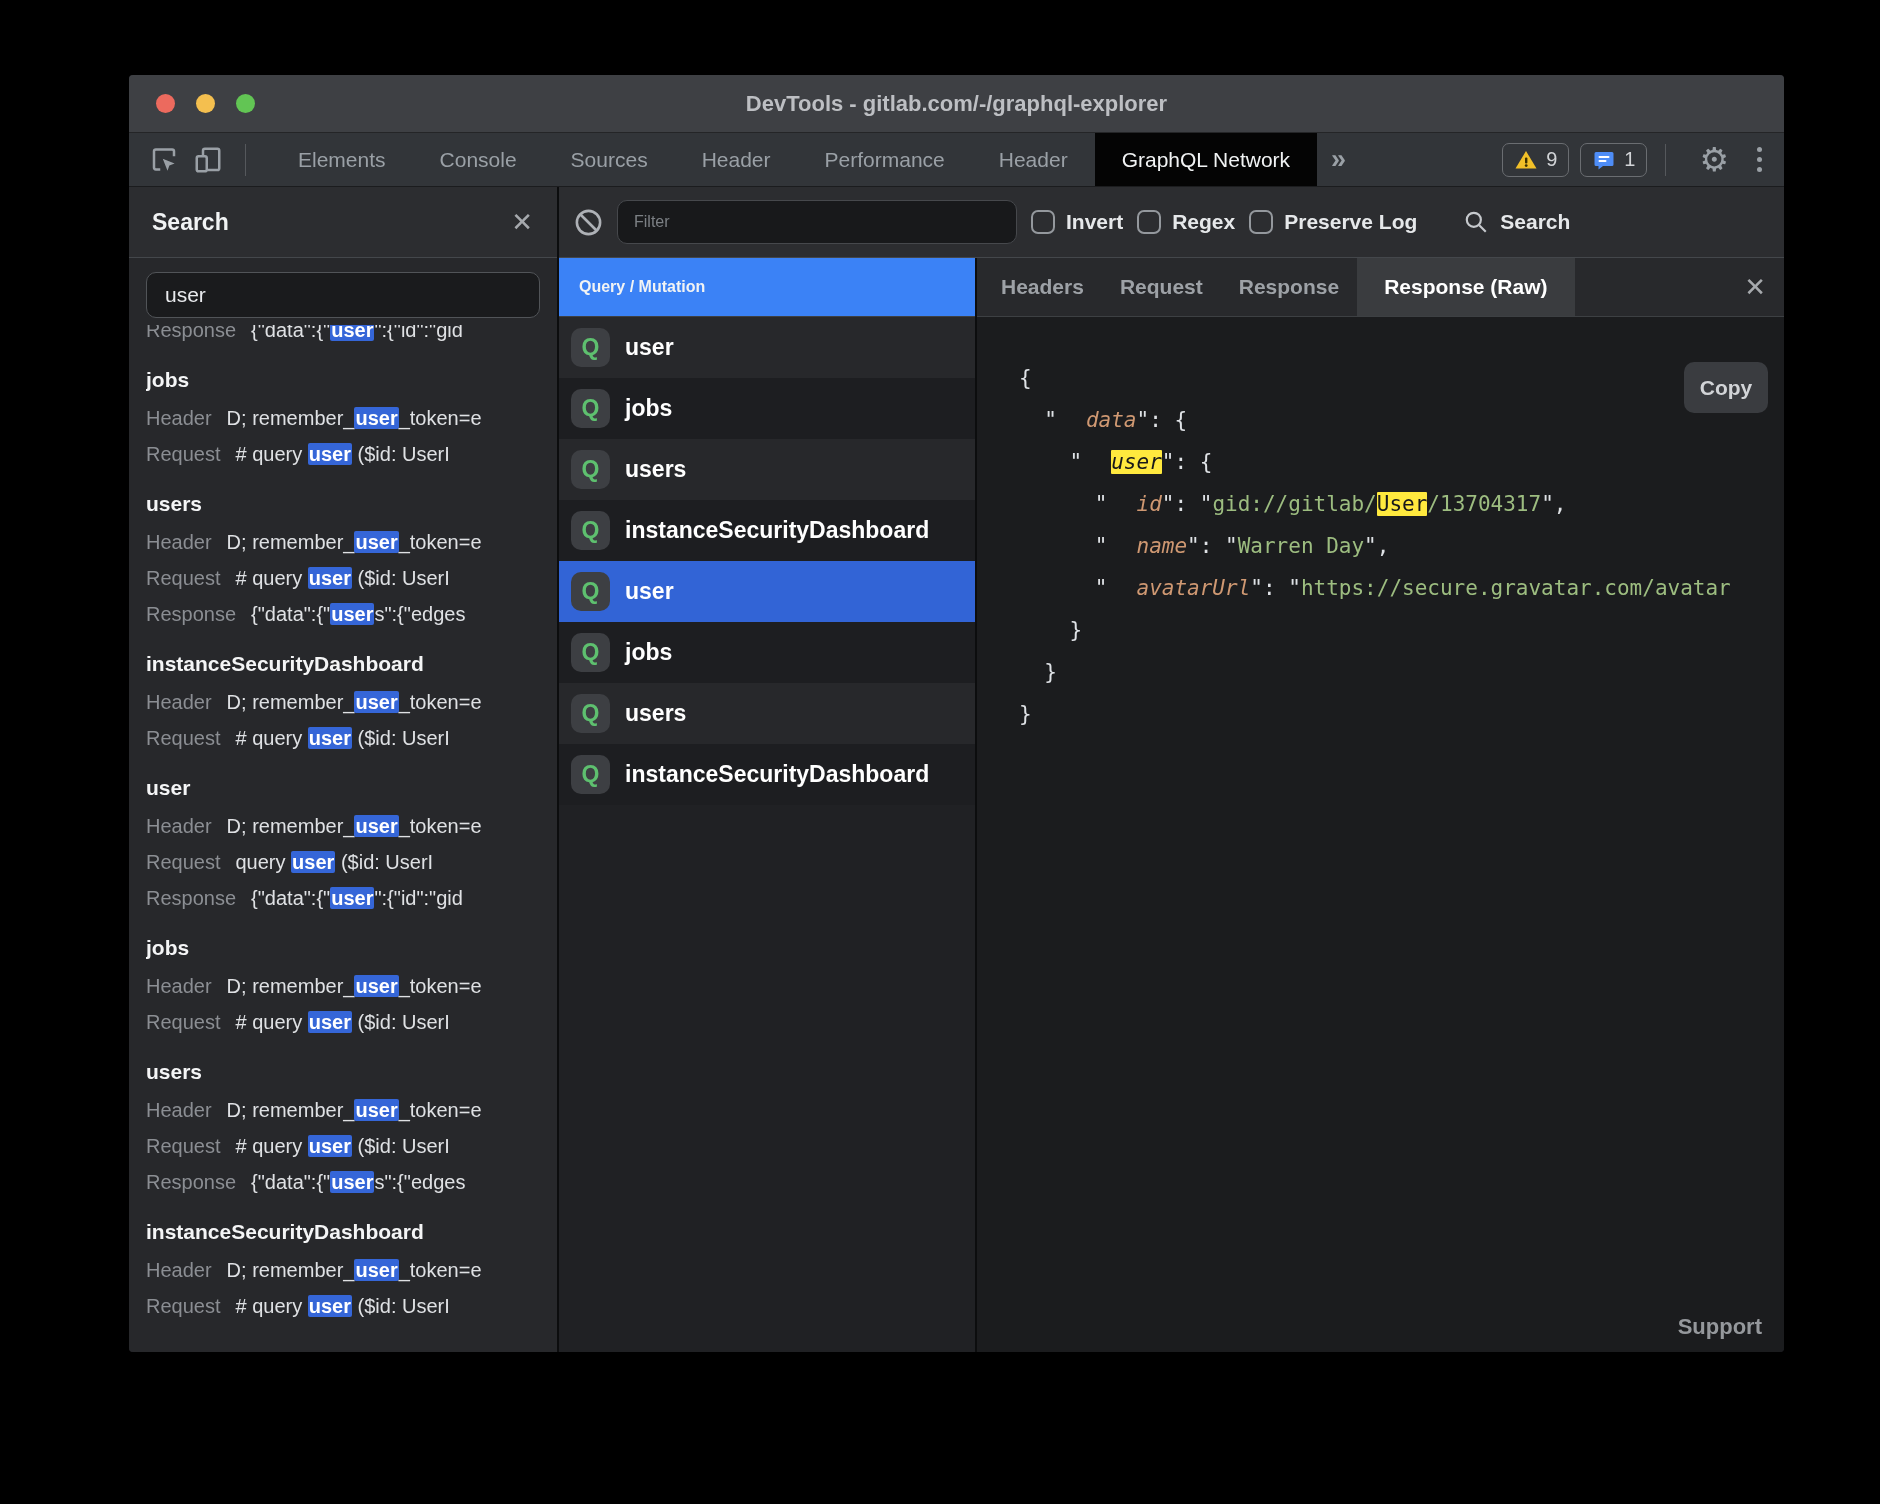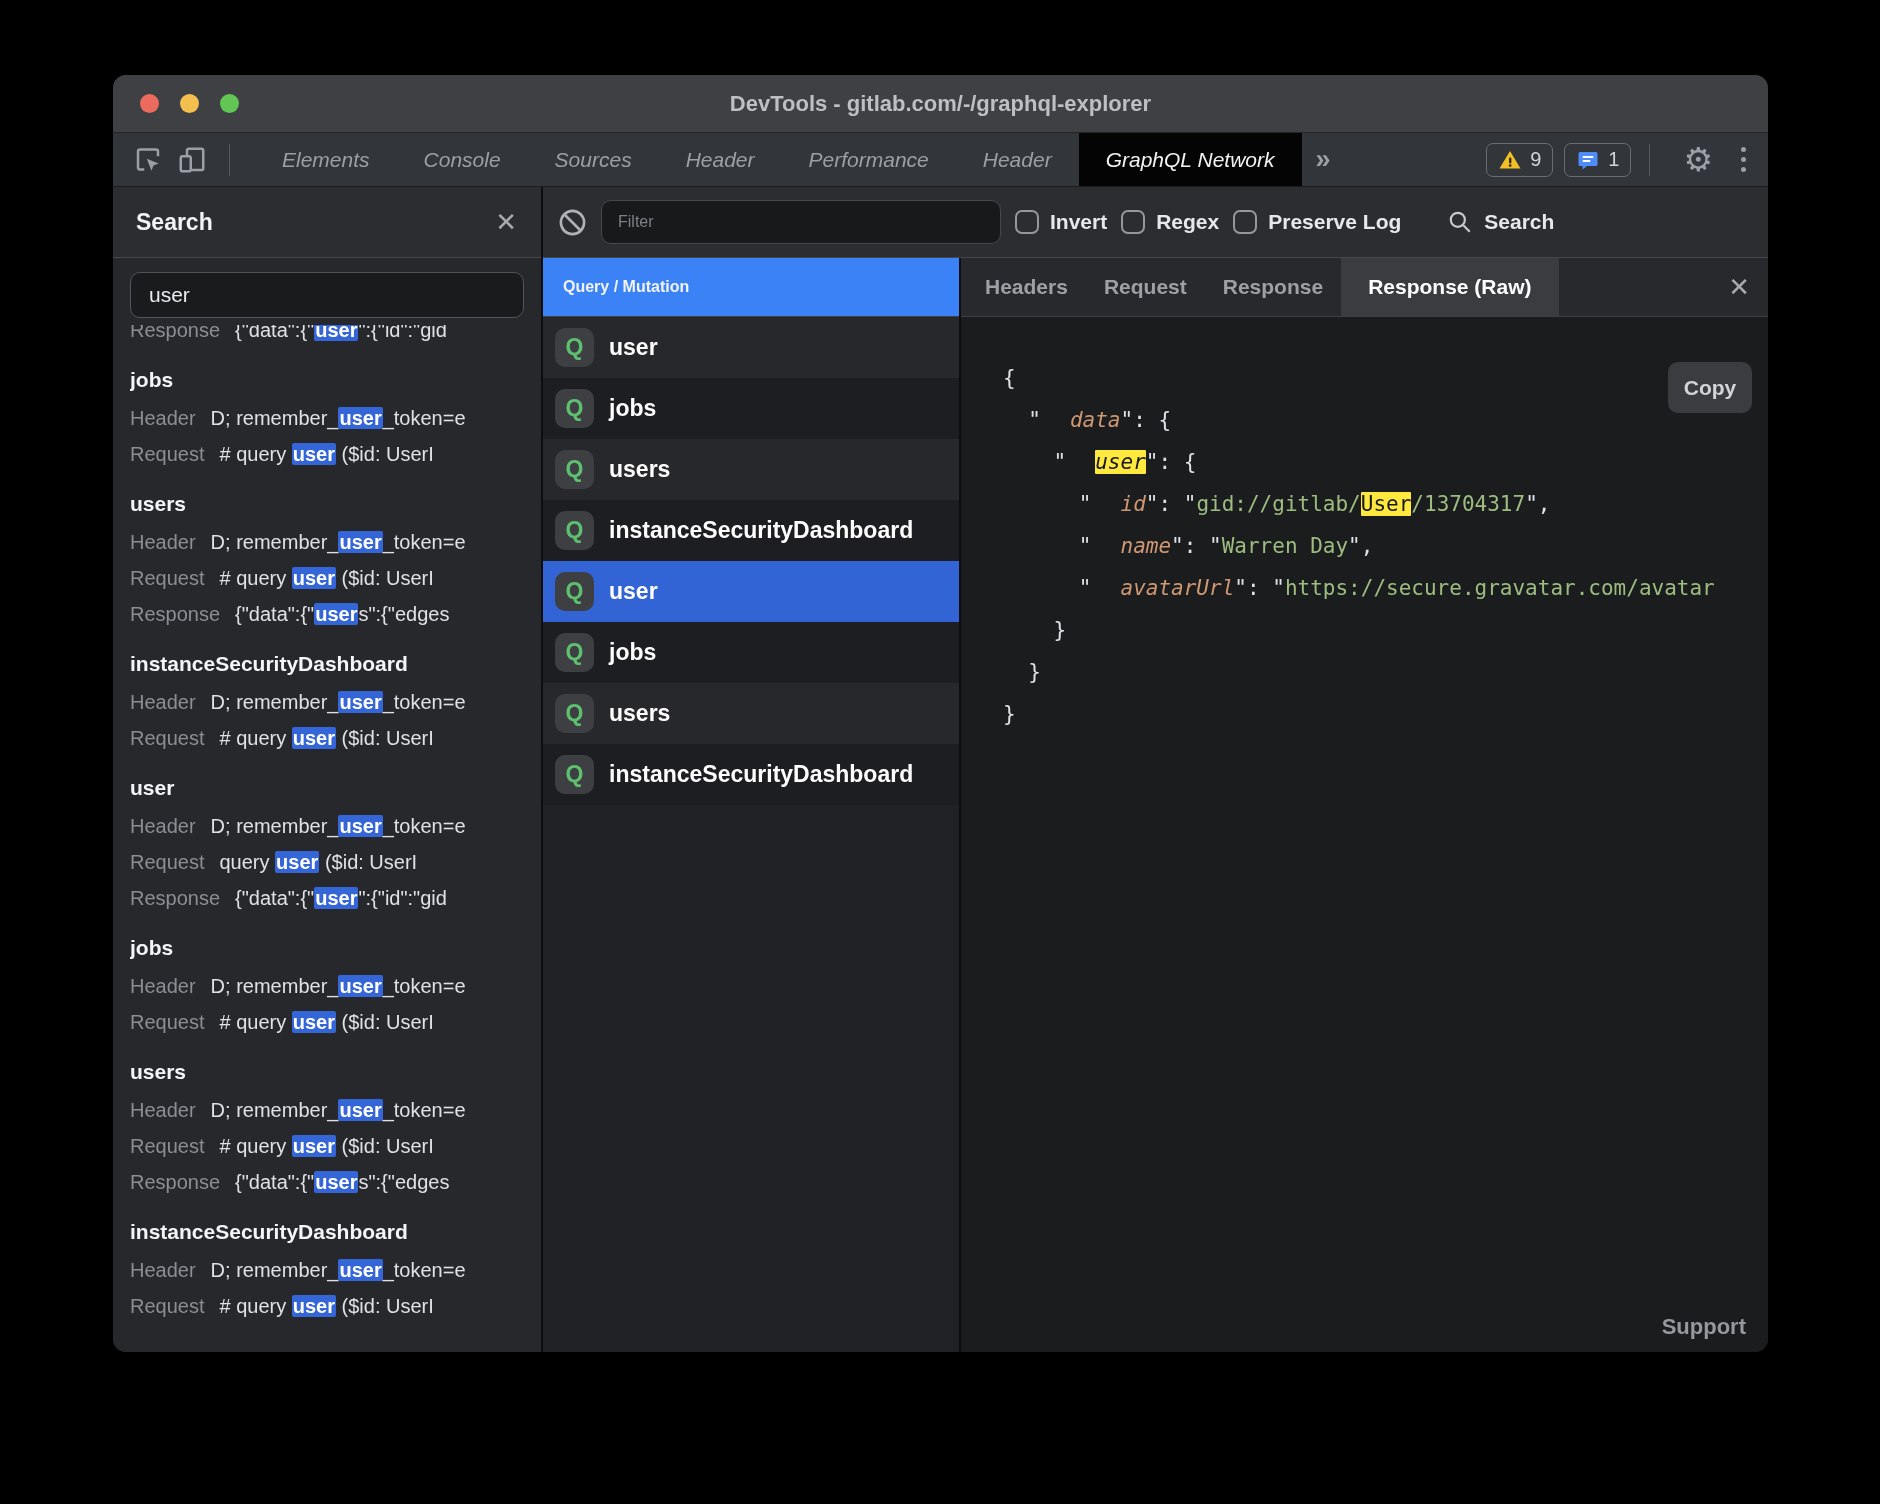--- a/index.html
+++ b/index.html
@@ -1,35 +1,35 @@
 <!DOCTYPE html>
 <html><head>
 <meta charset="utf-8">
 <style>
   html,body{margin:0;padding:0;background:#000;}
   .stage{position:relative;width:1880px;height:1504px;background:#000;overflow:hidden;
          font-family:"Liberation Sans",sans-serif;}
-  .win{position:absolute;left:113px;top:75px;width:1655px;height:1277px;background:#202124;
-       border-radius:13px;overflow:hidden;display:flex;flex-direction:column;
+  .win{position:absolute;left:129px;top:75px;width:1655px;height:1277px;background:#202124;
+       border-radius:4px;overflow:hidden;display:flex;flex-direction:column;
        box-shadow:0 24px 70px rgba(0,0,0,.65);}
 
   
   .titlebar{height:57px;background:#3e4044;border-bottom:1px solid #242527;position:relative;
             display:flex;align-items:center;flex:none;}
   .lights{position:absolute;left:27px;top:0;height:100%;display:flex;align-items:center;gap:21px;}
   .light{width:19px;height:19px;border-radius:50%;}
   .light.red{background:#ec6a5e}.light.yellow{background:#f4bf4f}.light.green{background:#62c554}
   .title{margin:0 auto;color:#bdbfc3;font-size:22px;font-weight:bold;}
 
   
   .tabbar{height:53px;background:#323539;border-bottom:1px solid #1b1c1e;display:flex;
           align-items:center;flex:none;padding:0 18px 0 17px;}
   .ticon{width:36px;height:36px;display:flex;align-items:center;justify-content:center;margin-right:8px;}
   .vsep{width:1px;height:32px;background:#55585c;margin:0 11px;flex:none;}
-  .tabstrip{display:flex;align-items:stretch;height:53px;margin-left:14px;font-style:italic;}
+  .tabstrip{display:flex;align-items:stretch;height:53px;margin-left:14px;}
   .tab{display:flex;align-items:center;padding:0 27px;color:#9aa0a6;font-size:21px;white-space:nowrap;}
   .tab.active{background:#040404;color:#f1f3f4;}
   .chev{color:#9aa0a6;font-size:27px;margin:0 14px;font-weight:bold;}
   .spacer{flex:1}
   .badge{height:32px;border:1px solid #6a6d71;border-radius:7px;display:flex;align-items:center;
          gap:8px;padding:0 11px;margin-left:11px;color:#d2d4d7;font-size:20px;}
   .gearbtn{margin-left:22px;color:#9aa0a6;font-size:33px;line-height:1;}
   .kebab{margin-left:24px;display:flex;flex-direction:column;gap:5px;padding:4px;}
   .kebab i{width:5px;height:5px;border-radius:50%;background:#9aa0a6;}
 

